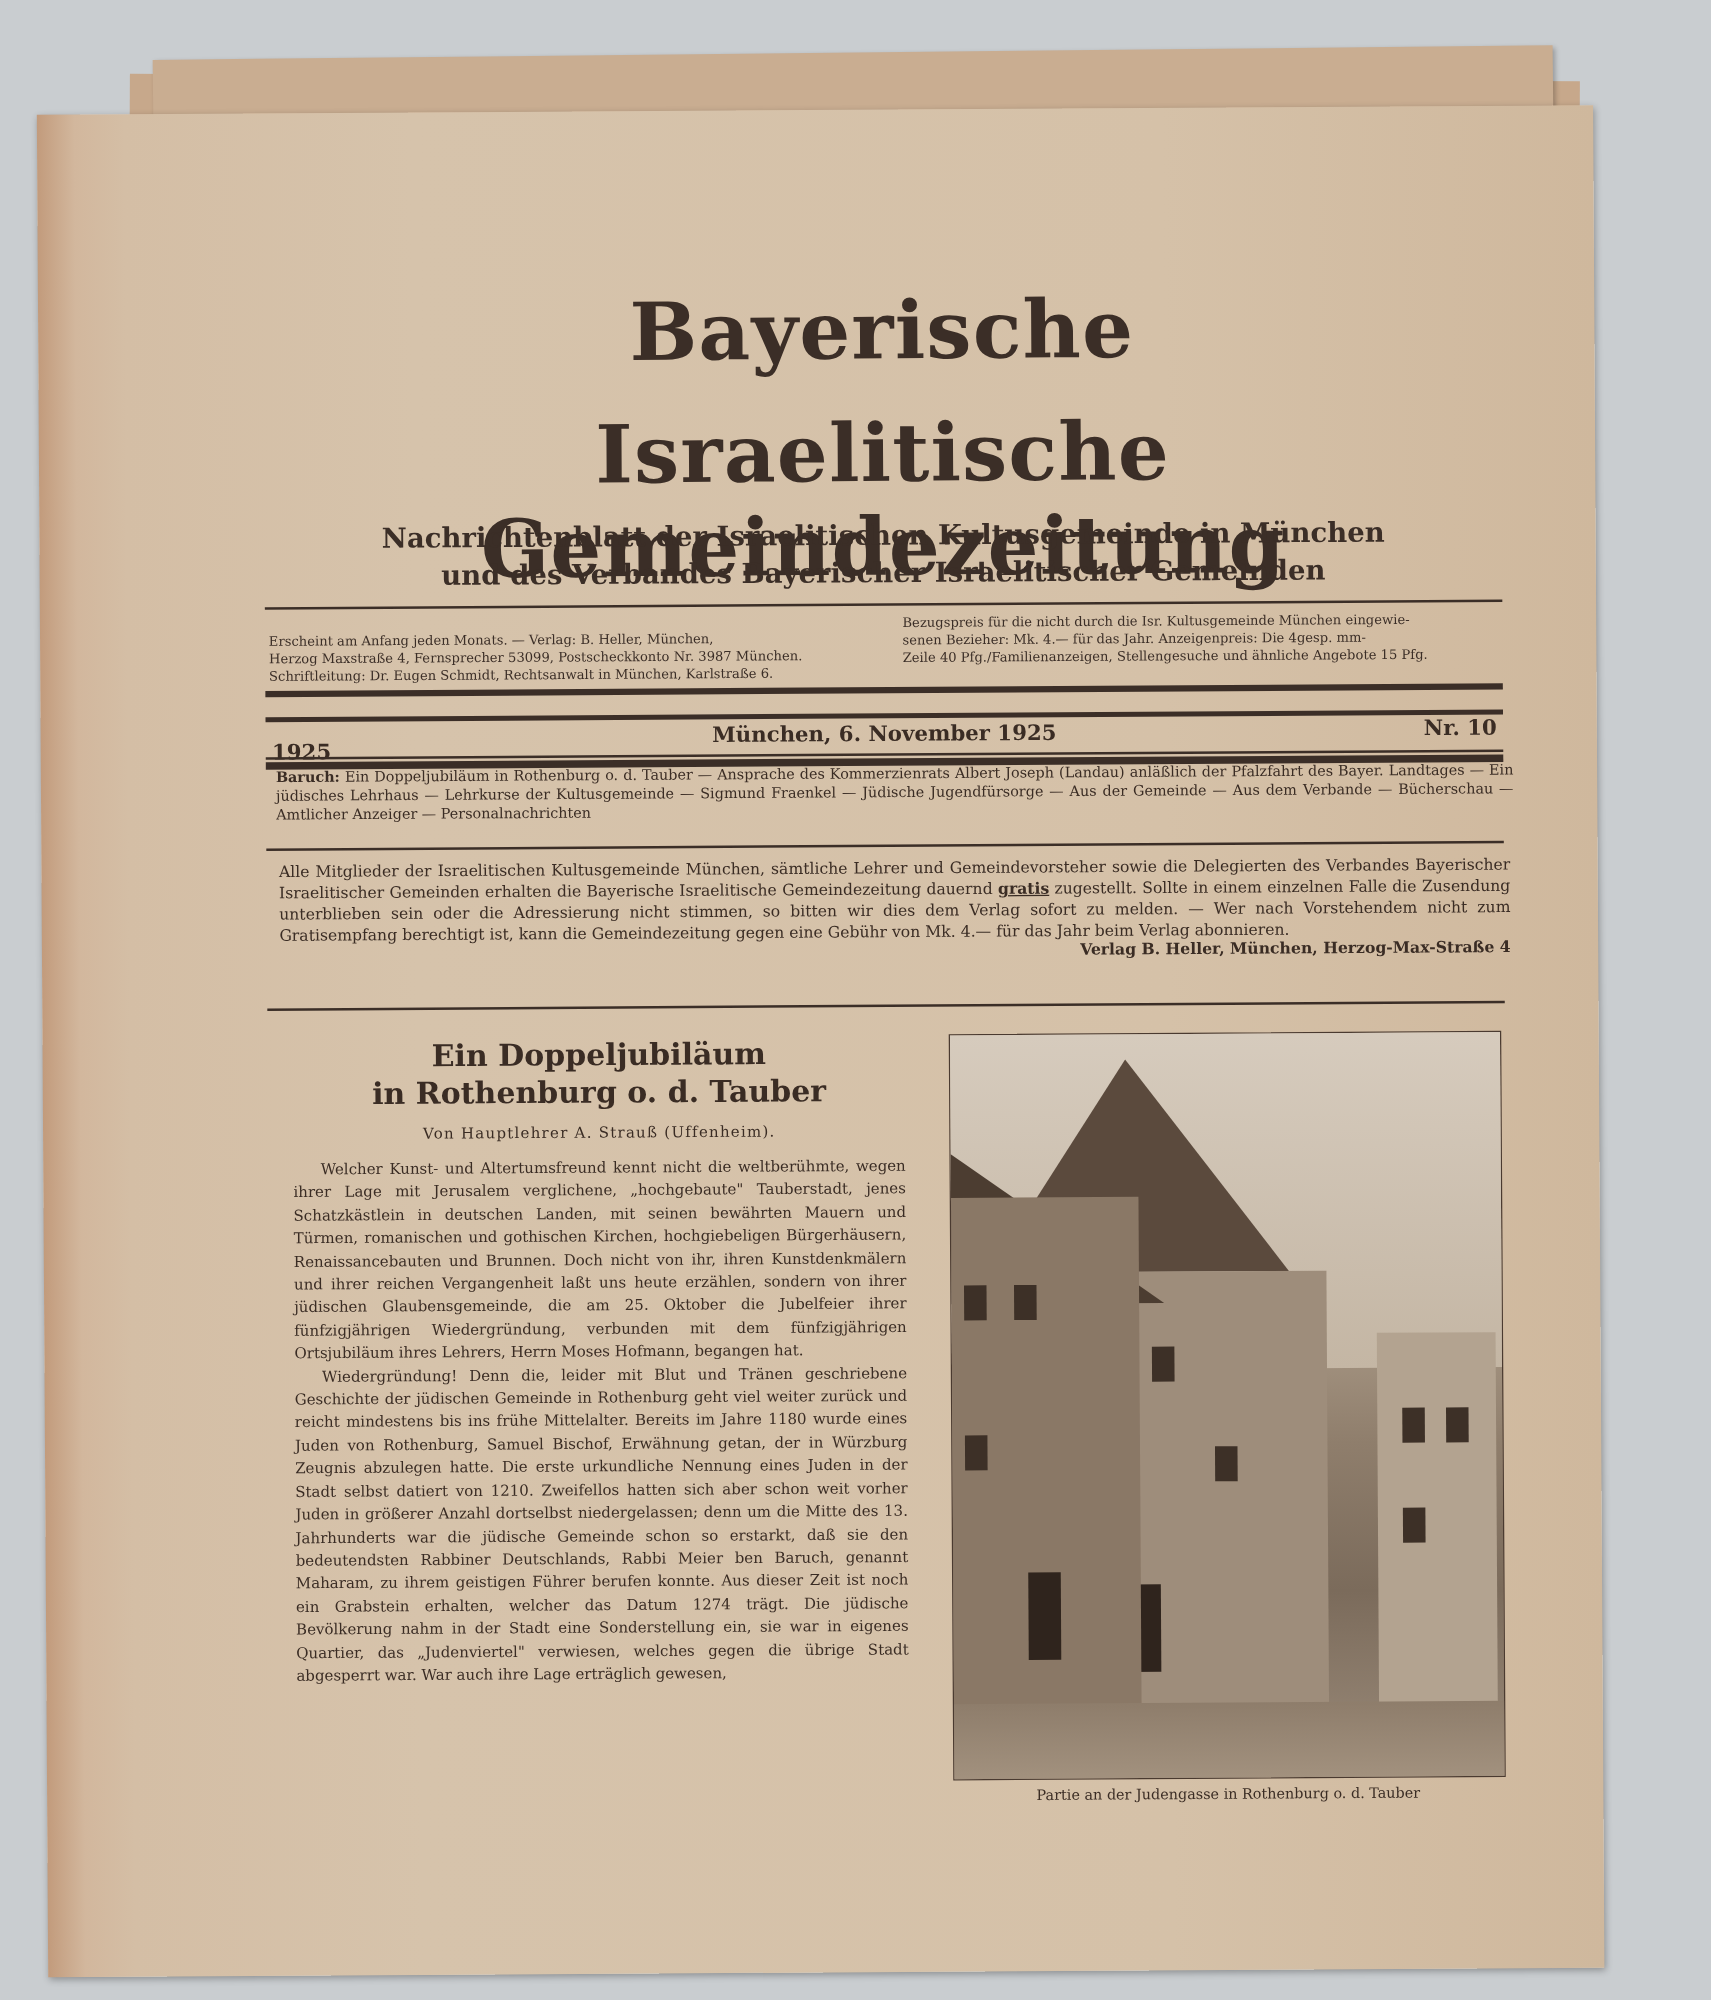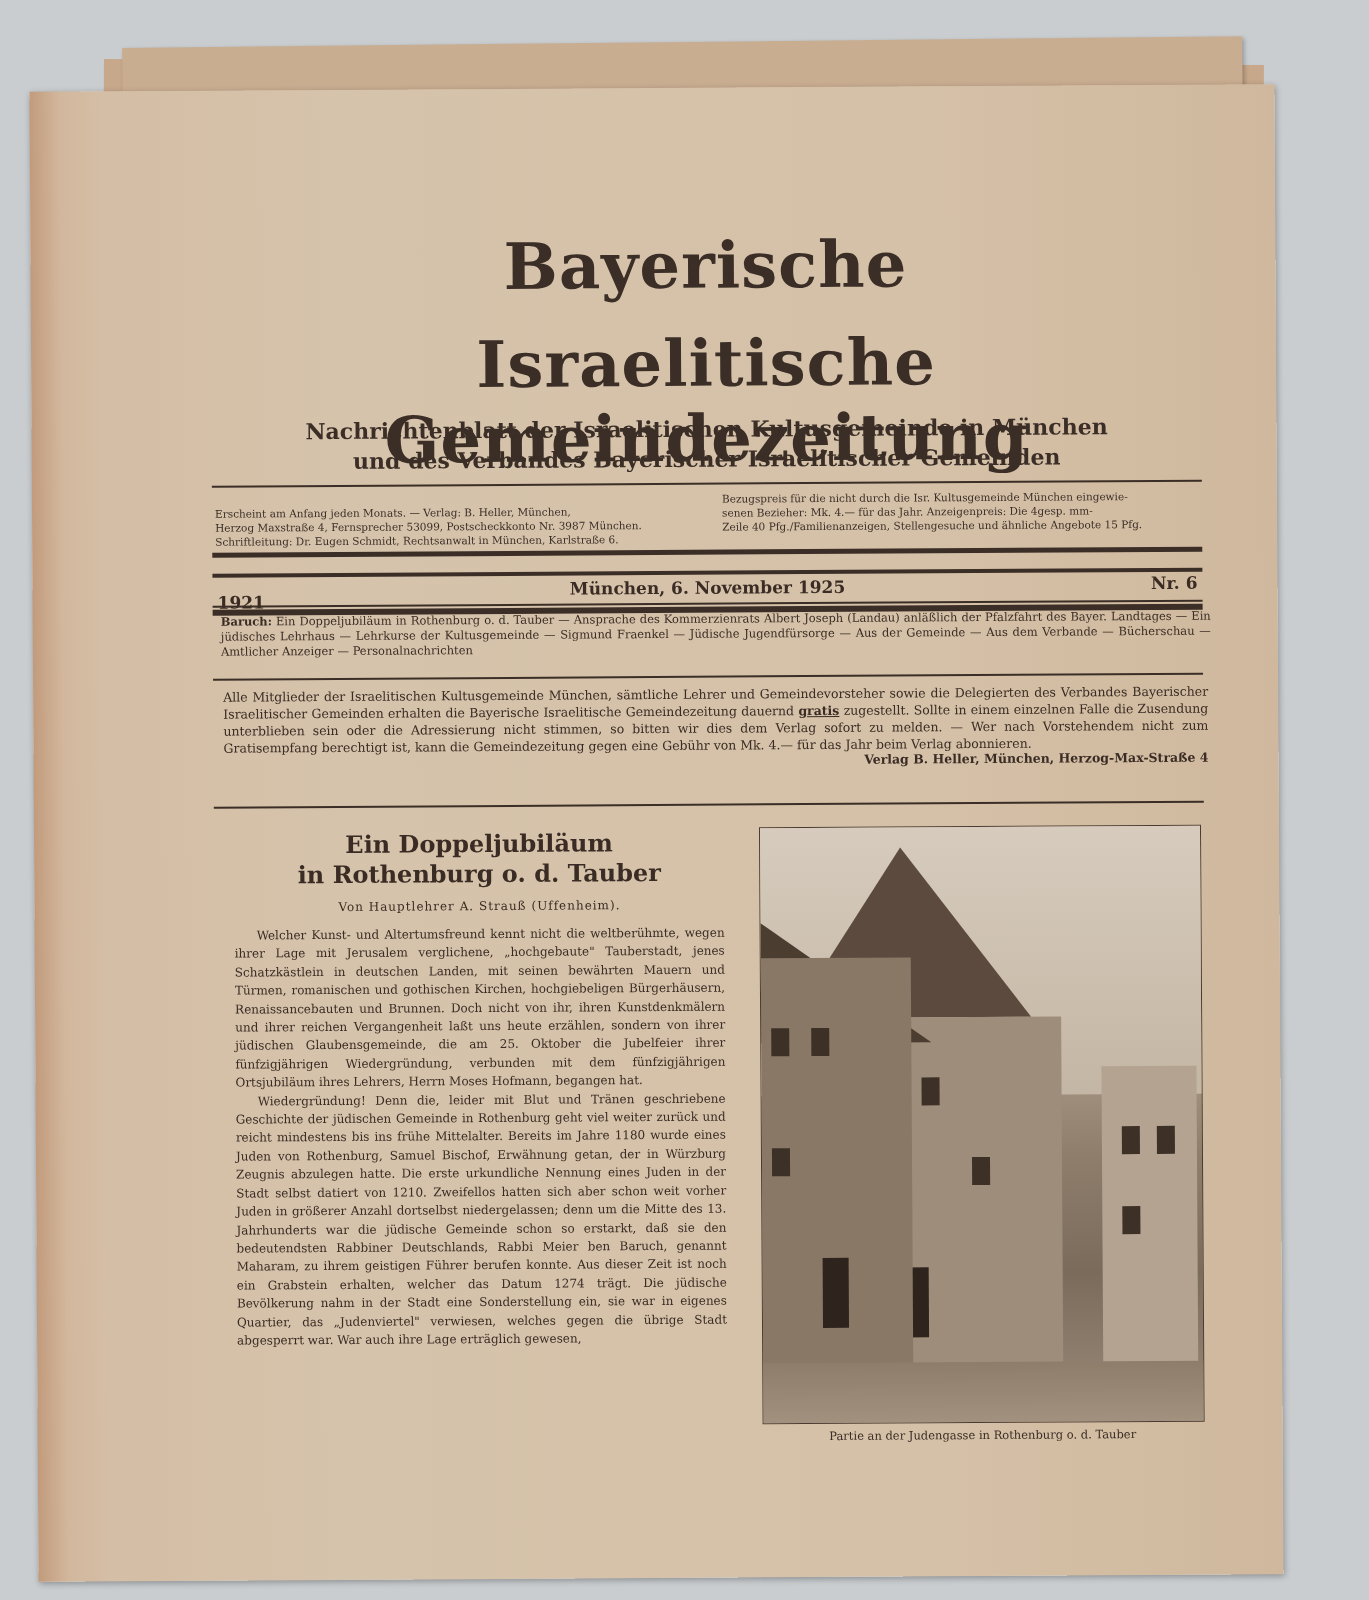--- a/index.html
+++ b/index.html
@@ -65,23 +65,23 @@
     <div class="info-right small">
       <div>Bezugspreis für die nicht durch die Isr. Kultusgemeinde München eingewie-</div>
       <div>senen Bezieher: Mk. 4.— für das Jahr. Anzeigenpreis: Die 4gesp. mm-</div>
       <div>Zeile 40 Pfg./Familienanzeigen, Stellengesuche und ähnliche Angebote 15 Pfg.</div>
     </div>
 
     <div class="rule" style="top:342px;height:5px;"></div>
     <div class="rule" style="top:363px;height:4px;"></div>
 
     <div class="dateline">
-      <span class="year">1921</span>
+      <span class="year">1925</span>
       <div class="date">München, 6. November 1925</div>
-      <span class="issue">Nr. 6</span>
+      <span class="issue">Nr. 10</span>
     </div>
 
     <div class="rule" style="top:395px;height:2px;"></div>
     <div class="rule" style="top:399px;height:6px;"></div>
 
     <div class="toc">
       <b>Baruch:</b>
       <span>Ein Doppeljubiläum in Rothenburg o. d. Tauber — Ansprache des Kommerzienrats Albert Joseph (Landau) anläßlich der Pfalzfahrt des Bayer. Landtages — Ein jüdisches Lehrhaus — Lehrkurse der Kultusgemeinde — Sigmund Fraenkel — Jüdische Jugendfürsorge — Aus der Gemeinde — Aus dem Verbande — Bücherschau — Amtlicher Anzeiger — Personalnachrichten</span>
     </div>
 

